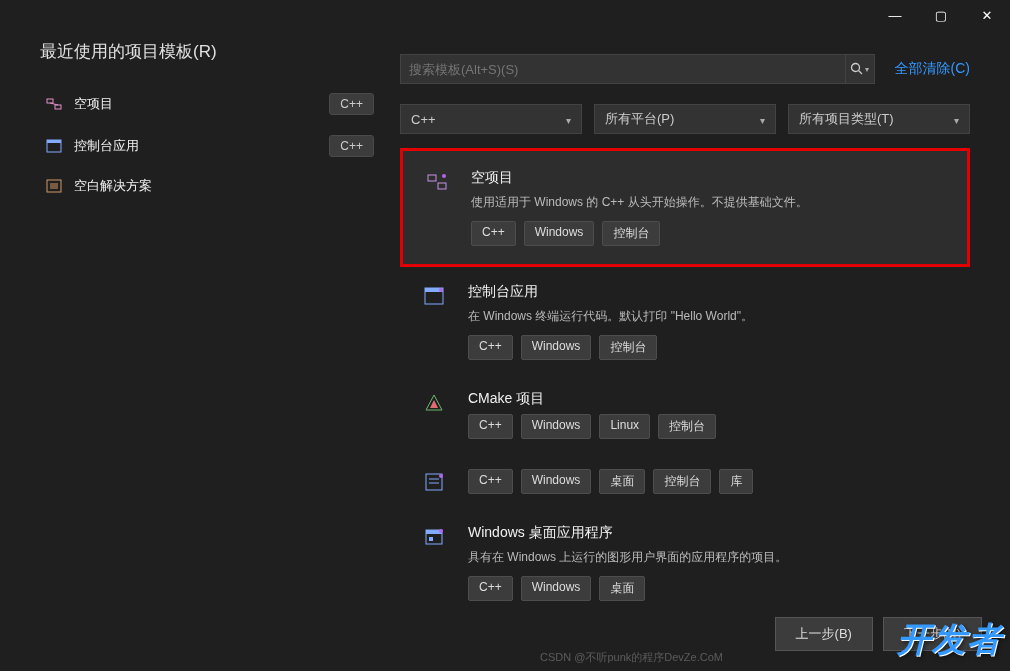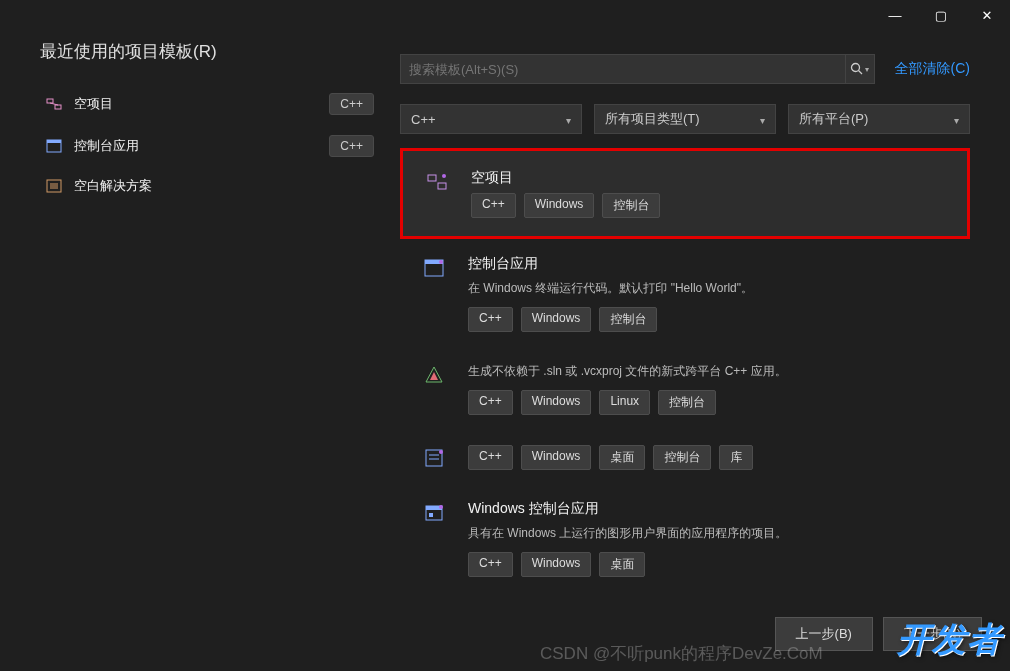--- a/index.html
+++ b/index.html
@@ -73,21 +73,21 @@
 }
 .footer {
   position: absolute; bottom: 20px; right: 28px; display: flex; gap: 10px;
 }
 .footer-btn {
   background: #3c3c3c; border: 1px solid #555; padding: 7px 20px;
   color: #ddd; cursor: pointer; font-size: 13px;
 }
 .watermark1 {
   position: absolute; bottom: 6px; left: 540px; color: rgba(200,200,200,0.35);
-  font-size: 17px;
+  font-size: 11px;
 }
 .watermark2 {
   position: absolute; bottom: 8px; right: 8px; color: #3399ff;
   font-size: 34px; font-weight: bold; font-style: italic;
   text-shadow: 1px 1px 0 #fff, 2px 2px 4px rgba(0,0,0,0.6);
   letter-spacing: 1px;
 }
 .chev::after { content: "▾"; font-size: 10px; color: #aaa; }
 svg { display:block; }
 </style>
@@ -162,40 +162,41 @@
       </div>
       <span class="clear-link">全部清除(C)</span>
     </div>
 
     <div class="filters">
       <div class="filter">
         <span>C++</span>
         <span class="chev"></span>
       </div>
       <div class="filter">
+        <span>所有平台(P)</span>
+        <span class="chev"></span>
+      </div>
+      <div class="filter">
         <span>所有项目类型(T)</span>
         <span class="chev"></span>
       </div>
-      <div class="filter">
-        <span>所有平台(P)</span>
-        <span class="chev"></span>
-      </div>
     </div>
 
     <div class="templates" id="templates">
         <div class="template-item highlighted">
           <div class="template-icon">
             <svg width="22" height="22">
               <rect x="2" y="4" width="8" height="6" fill="none" stroke="#c792ea"></rect>
               <rect x="12" y="12" width="8" height="6" fill="none" stroke="#c792ea"></rect>
               <circle cx="18" cy="5" r="2" fill="#b267e6"></circle>
             </svg>
           </div>
      <div class="template-body">
        <div class="template-title">空项目</div>
+       <div class="template-desc">使用适用于 Windows 的 C++ 从头开始操作。不提供基础文件。</div>
        <div class="tags">
               <span class="tag">C++</span>
               <span class="tag">Windows</span>
               <span class="tag">控制台</span>
             </div>
      </div>
         </div>
         <div class="template-item">
           <div class="template-icon">
             <svg width="22" height="22">
@@ -215,21 +216,21 @@
      </div>
         </div>
         <div class="template-item">
           <div class="template-icon">
             <svg width="22" height="22">
               <polygon points="11,3 19,18 3,18" fill="none" stroke="#6db96d"></polygon>
               <polygon points="11,8 15,16 7,16" fill="#e06c75"></polygon>
             </svg>
           </div>
      <div class="template-body">
-       <div class="template-desc">生成不依赖于 .sln 或 .vcxproj 文件的新式跨平台 C++ 应用。</div>
+       <div class="template-title">CMake 项目</div>
        <div class="tags">
               <span class="tag">C++</span>
               <span class="tag">Windows</span>
               <span class="tag">Linux</span>
               <span class="tag">控制台</span>
             </div>
      </div>
         </div>
         <div class="template-item">
           <div class="template-icon">
@@ -253,21 +254,21 @@
         <div class="template-item">
           <div class="template-icon">
             <svg width="22" height="22">
               <rect x="3" y="4" width="16" height="14" fill="none" stroke="#82aaff"></rect>
               <rect x="3" y="4" width="16" height="4" fill="#82aaff"></rect>
               <rect x="6" y="11" width="4" height="4" fill="#82aaff"></rect>
               <circle cx="18" cy="5" r="2" fill="#b267e6"></circle>
             </svg>
           </div>
      <div class="template-body">
-       <div class="template-title">Windows 控制台应用</div>
+       <div class="template-title">Windows 桌面应用程序</div>
        <div class="template-desc">具有在 Windows 上运行的图形用户界面的应用程序的项目。</div>
        <div class="tags">
               <span class="tag">C++</span>
               <span class="tag">Windows</span>
               <span class="tag">桌面</span>
             </div>
      </div>
         </div>
       </div>
   </div>

